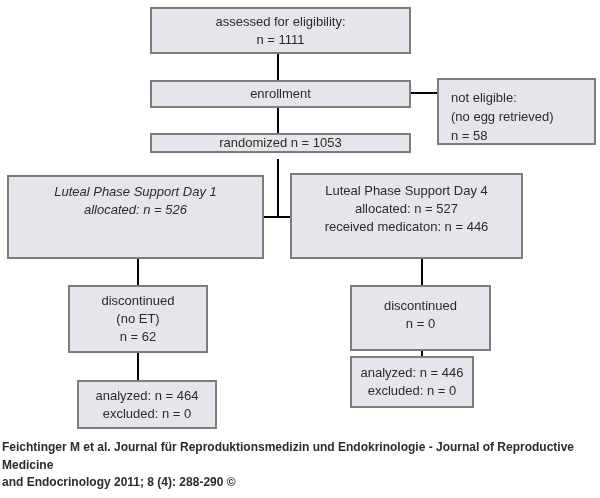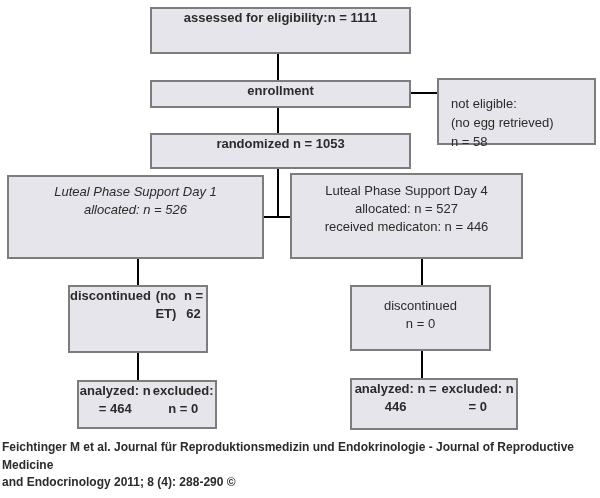--- a/index.html
+++ b/index.html
@@ -20,47 +20,47 @@
     box-sizing: border-box;
     background: var(--box-fill, #e6e5eb);
     border: 2px solid var(--box-border, #7d7d7d);
     color: var(--text, #2b2b2b);
     font-size: 13px;
     line-height: 18px;
     text-align: center;
   }
   .box.center {
     display: flex;
+    flex-direction: column;
     justify-content: center;
-    font-weight: bold;
   }
   .box.top {
     padding-top: 6px;
     font-style: italic;
   }
   .box.left-align {
     text-align: left;
-    padding: 14px 6px 0 12px;
+    padding: 8px 6px 0 12px;
     line-height: 19px;
   }
   .connector {
     position: absolute;
     background: var(--line, #000000);
   }
   
   #box-assessed     { left: 150px; top:   7px; width: 261px; height: 47px; }
   #box-enrollment   { left: 150px; top:  80px; width: 261px; height: 28px; }
   #box-not-eligible { left: 437px; top:  78px; width: 159px; height: 67px; }
-  #box-randomized   { left: 150px; top: 133px; width: 261px; height: 36px; }
+  #box-randomized   { left: 150px; top: 133px; width: 261px; height: 20px; }
   #box-day1         { left:   7px; top: 175px; width: 257px; height: 84px; }
   #box-day4         { left: 290px; top: 173px; width: 233px; height: 86px; padding-top: 7px; }
   #box-disc1        { left:  68px; top: 285px; width: 140px; height: 68px; }
   #box-disc4        { left: 350px; top: 285px; width: 141px; height: 66px; padding-top: 10px; }
   #box-analyzed1    { left:  68px; top: 380px; width: 140px; height: 49px; margin-left: 9px; }
-  #box-analyzed4    { left: 350px; top: 378px; width: 168px; height: 52px; }
+  #box-analyzed4    { left: 350px; top: 356px; width: 124px; height: 52px; }
   
   #conn-assessed-enrollment  { left: 277px; top:  52px; width:  2px; height: 30px; }
   #conn-enrollment-noteligible { left: 409px; top: 92px; width: 30px; height: 2px; }
   #conn-enrollment-randomized{ left: 277px; top: 106px; width:  2px; height: 29px; }
   #conn-randomized-split     { left: 277px; top: 159px; width:  2px; height: 59px; }
   #conn-split-horizontal     { left: 262px; top: 216px; width: 29px; height: 2px; }
   #conn-day1-disc1           { left: 137px; top: 257px; width:  2px; height: 30px; }
   #conn-disc1-analyzed1      { left: 137px; top: 351px; width:  2px; height: 31px; }
   #conn-day4-disc4           { left: 421px; top: 257px; width:  2px; height: 30px; }
   #conn-disc4-analyzed4      { left: 421px; top: 349px; width:  2px; height: 31px; }

